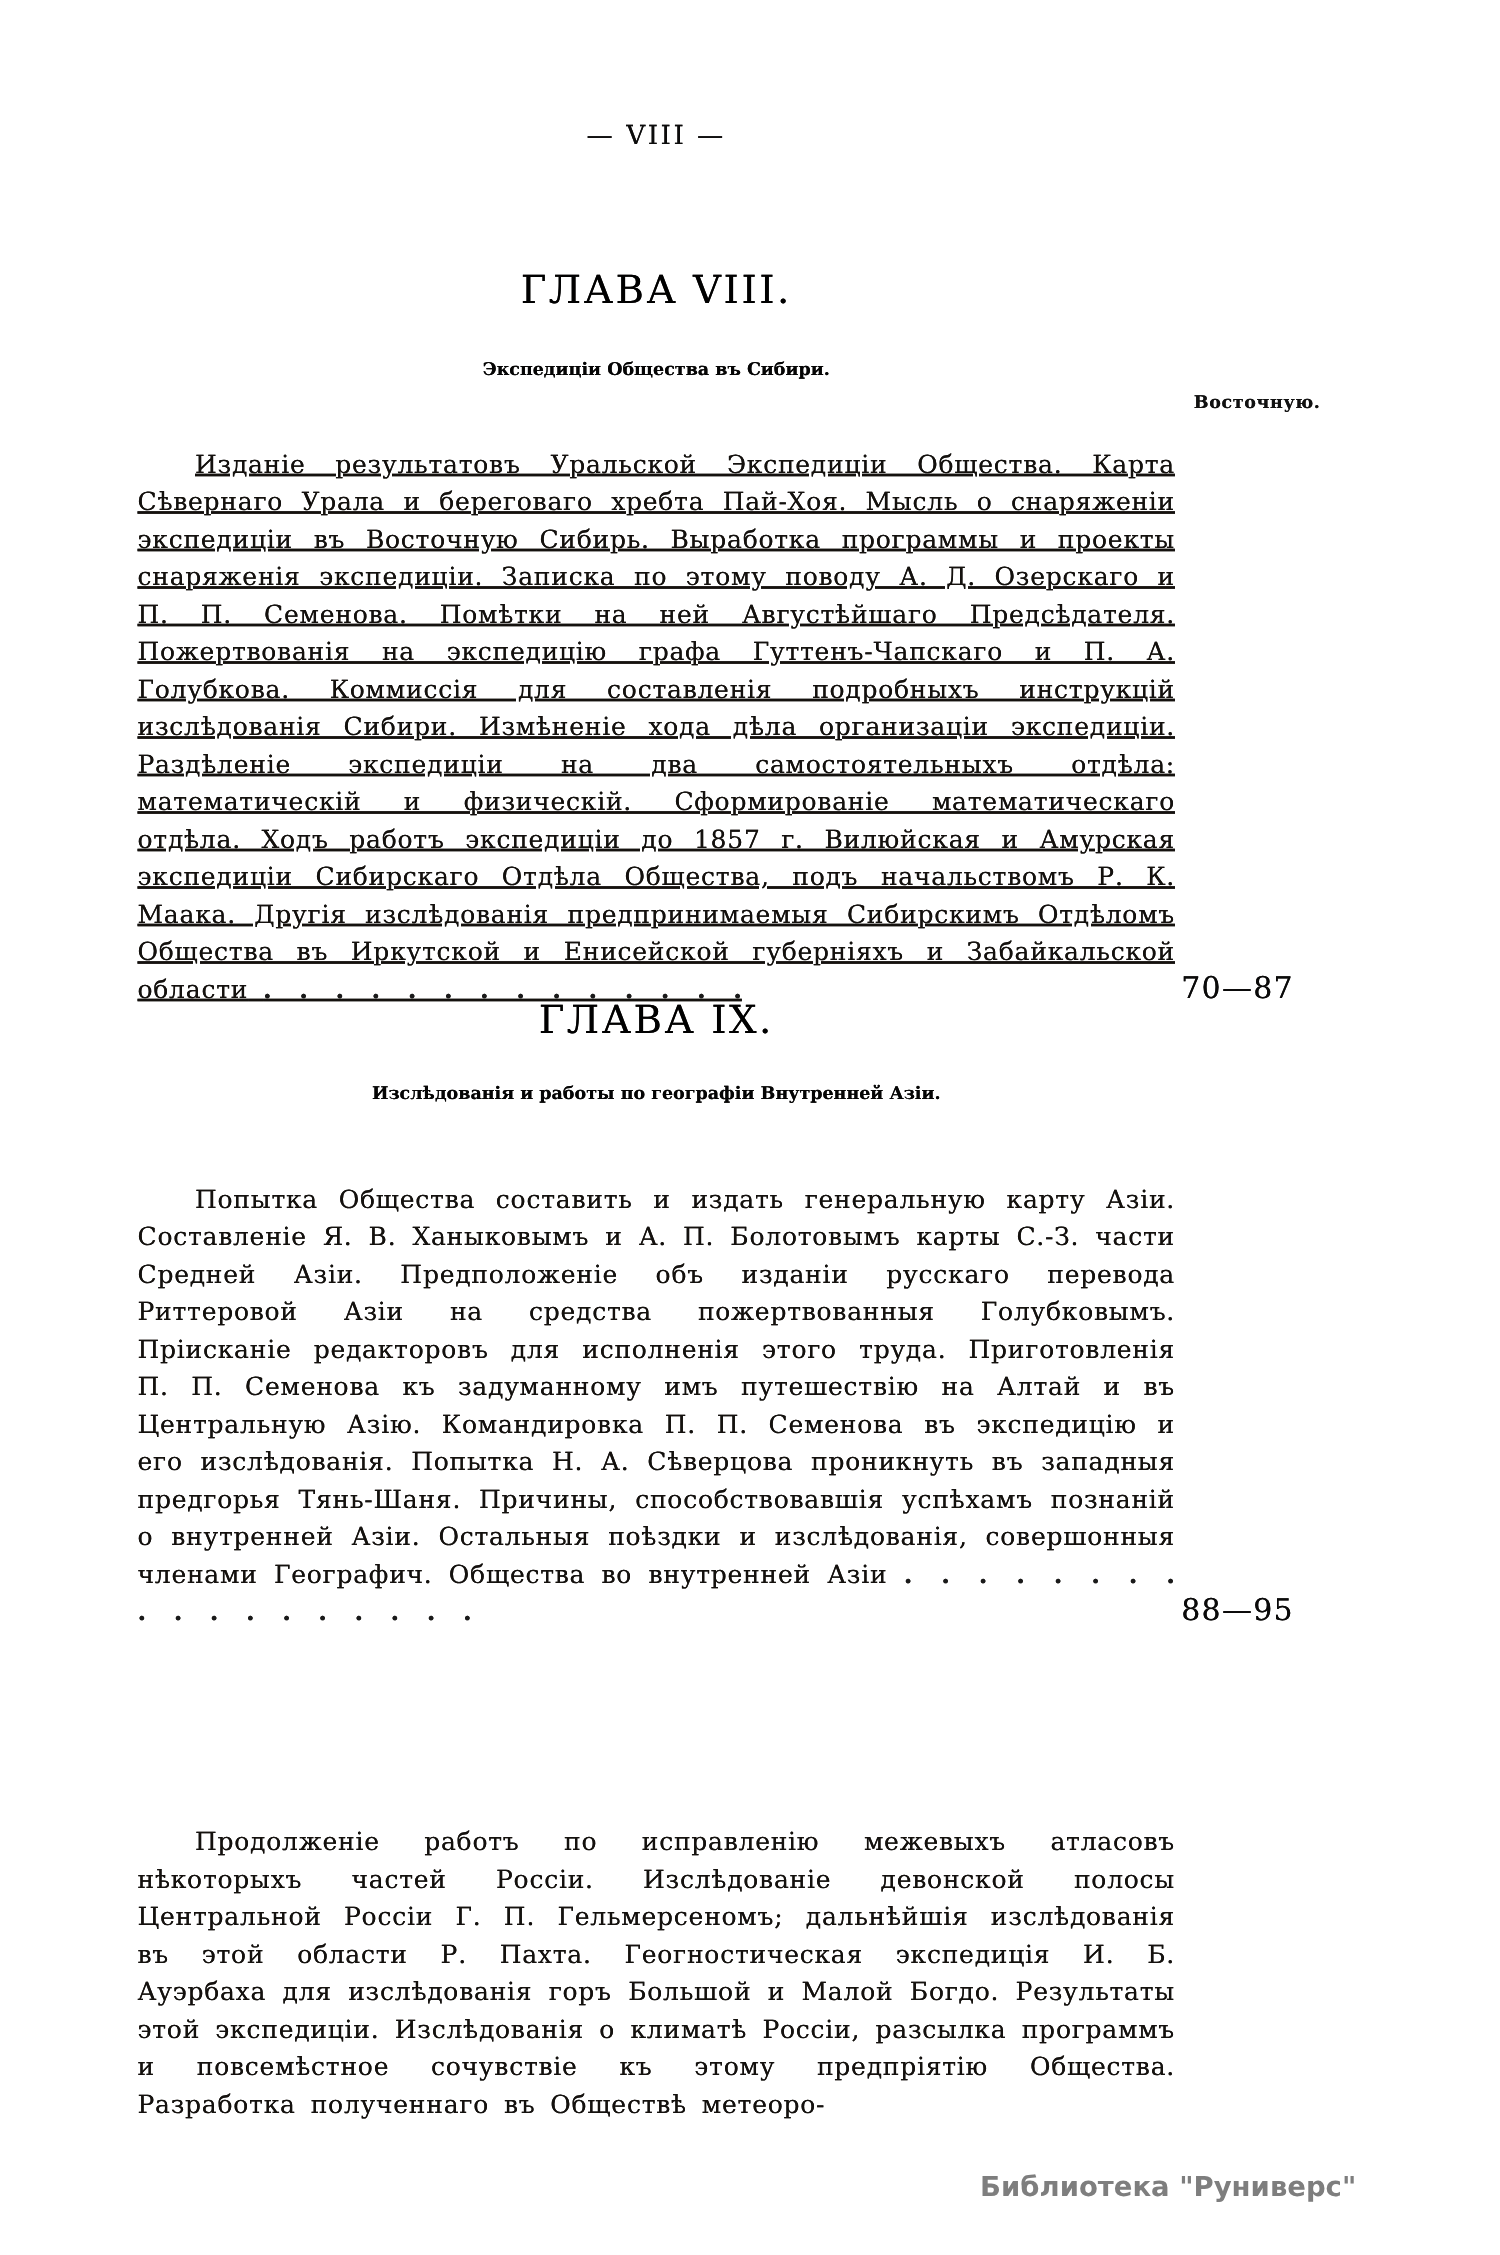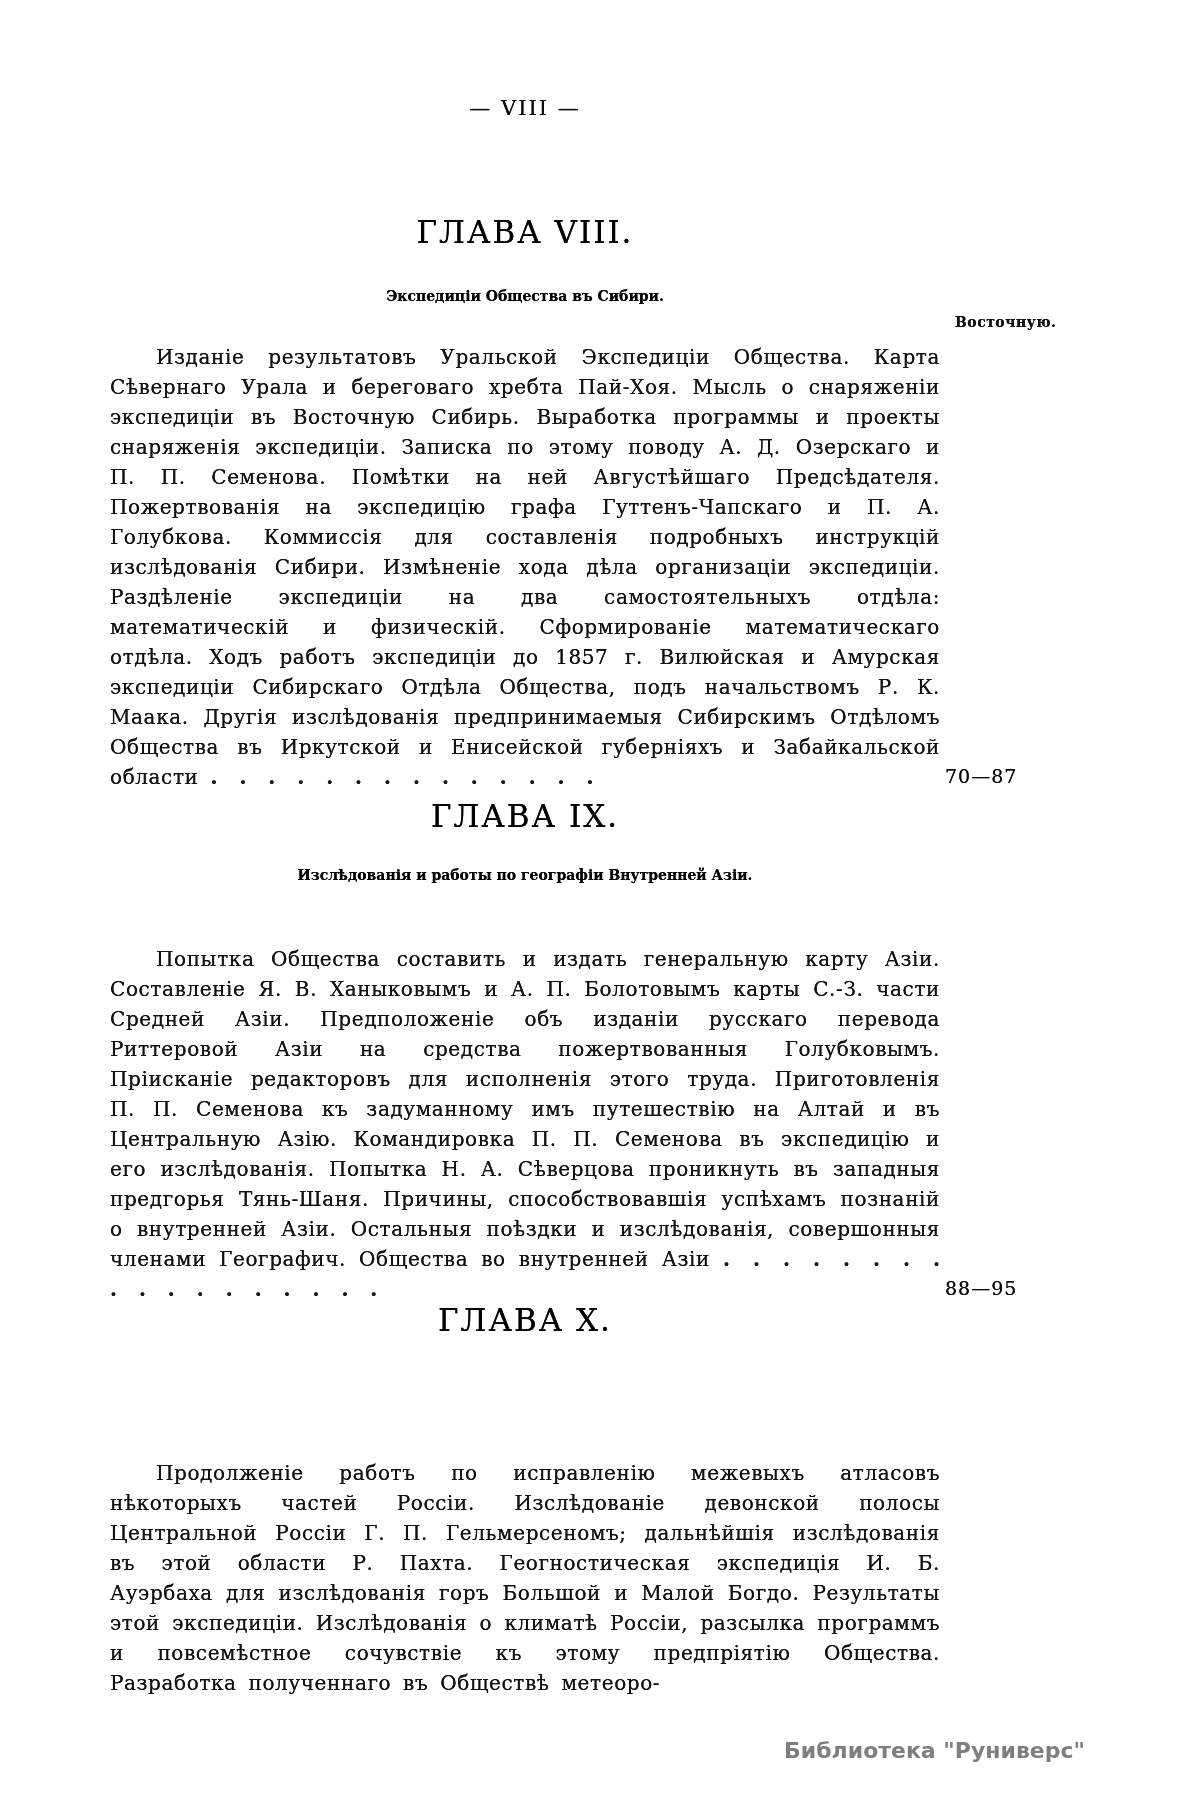--- a/index.html
+++ b/index.html
@@ -63,38 +63,38 @@
     position: absolute;
     left: 110px; width: 830px;
     text-align: justify;
     font-size: 20px;
     line-height: 30px;
     letter-spacing: 0.6px;
     word-spacing: 5px;
     text-indent: 46px;
     color: #14110e;
   }
-  .p-viii { top: 322px; }
+  .p-viii { top: 336px; text-decoration: underline; }
   .p-ix   { top: 924px; }
   .p-x    { top: 1438px; }
 
   .leader {
     word-spacing: 15px;
     letter-spacing: 0;
     font-weight: bold;
     color: #1a1a1a;
   }
 
   .pages-range {
     position: absolute;
     right: -145px;
     bottom: 1px;
     width: 140px;
     text-align: left;
-    font-size: 19px;
+    font-size: 24px;
     letter-spacing: 1px;
     text-indent: 0;
     color: #0a0a0a;
     white-space: nowrap;
   }
 
   .watermark {
     position: absolute;
     top: 1738px;
     left: 0; width: 1085px;
@@ -119,20 +119,19 @@
   <div class="pages-label serifink">Восточную.</div>
 
   <p class="chapter-summary p-viii serifink"><span>Изданіе результатовъ Уральской Экспедиціи Общества. Карта Сѣвернаго Урала и береговаго хребта Пай-Хоя. Мысль о снаряженіи экспедиціи въ Восточную Сибирь. Выработка программы и проекты снаряженія экспедиціи. Записка по этому поводу А. Д. Озерскаго и П. П. Семенова. Помѣтки на ней Августѣйшаго Предсѣдателя. Пожертвованія на экспедицію графа Гуттенъ-Чапскаго и П. А. Голубкова. Коммиссія для составленія подробныхъ инструкцій изслѣдованія Сибири. Измѣненіе хода дѣла организаціи экспедиціи. Раздѣленіе экспедиціи на два самостоятельныхъ отдѣла: математическій и физическій. Сформированіе математическаго отдѣла. Ходъ работъ экспедиціи до 1857 г. Вилюйская и Амурская экспедиціи Сибирскаго Отдѣла Общества, подъ начальствомъ Р. К. Маака. Другія изслѣдованія предпринимаемыя Сибирскимъ Отдѣломъ Общества въ Иркутской и Енисейской губерніяхъ и Забайкальской области</span> <span class="leader">. . . . . . . . . . . . . .</span><span class="pages-range serifink">70—87</span></p>
 
   <div class="chapter-heading h-ix serifink">ГЛАВА IX.</div>
 
   <div class="chapter-subtitle s-ix serifink">Изслѣдованія и работы по географіи Внутренней Азіи.</div>
 
   <p class="chapter-summary p-ix serifink"><span>Попытка Общества составить и издать генеральную карту Азіи. Составленіе Я. В. Ханыковымъ и А. П. Болотовымъ карты С.-З. части Средней Азіи. Предположеніе объ изданіи русскаго перевода Риттеровой Азіи на средства пожертвованныя Голубковымъ. Пріисканіе редакторовъ для исполненія этого труда. Приготовленія П. П. Семенова къ задуманному имъ путешествію на Алтай и въ Центральную Азію. Командировка П. П. Семенова въ экспедицію и его изслѣдованія. Попытка Н. А. Сѣверцова проникнуть въ западныя предгорья Тянь-Шаня. Причины, способствовавшія успѣхамъ познаній о внутренней Азіи. Остальныя поѣздки и изслѣдованія, совершонныя членами Географич. Общества во внутренней Азіи</span> <span class="leader">. . . . . . . . . . . . . . . . . .</span><span class="pages-range serifink">88—95</span></p>
 
-  <div class="chapter-heading h-x serifink">ГЛАВА X.</div>
 
 
   <p class="chapter-summary p-x serifink"><span>Продолженіе работъ по исправленію межевыхъ атласовъ нѣкоторыхъ частей Россіи. Изслѣдованіе девонской полосы Центральной Россіи Г. П. Гельмерсеномъ; дальнѣйшія изслѣдованія въ этой области Р. Пахта. Геогностическая экспедиція И. Б. Ауэрбаха для изслѣдованія горъ Большой и Малой Богдо. Результаты этой экспедиціи. Изслѣдованія о климатѣ Россіи, разсылка программъ и повсемѣстное сочувствіе къ этому предпріятію Общества. Разработка полученнаго въ Обществѣ метеоро-</span></p>
 
   <div class="watermark">Библиотека "Руниверс"</div>
 
 </div>
 
 </body></html>

